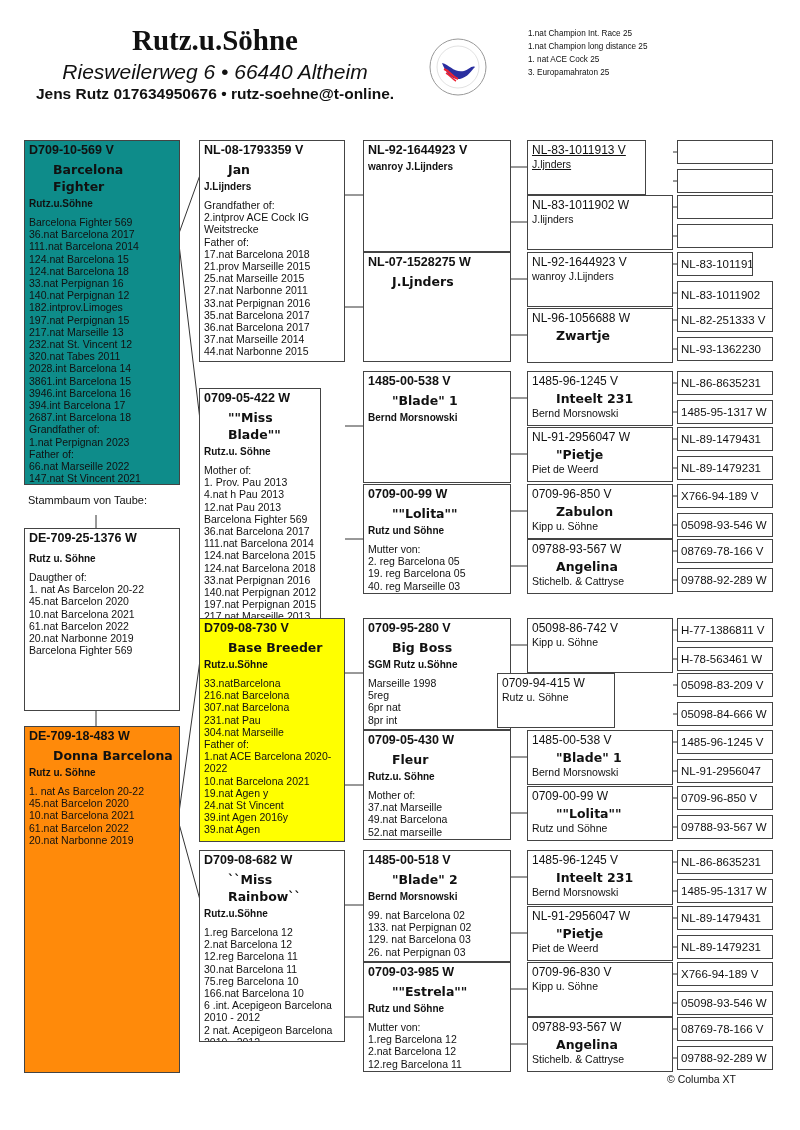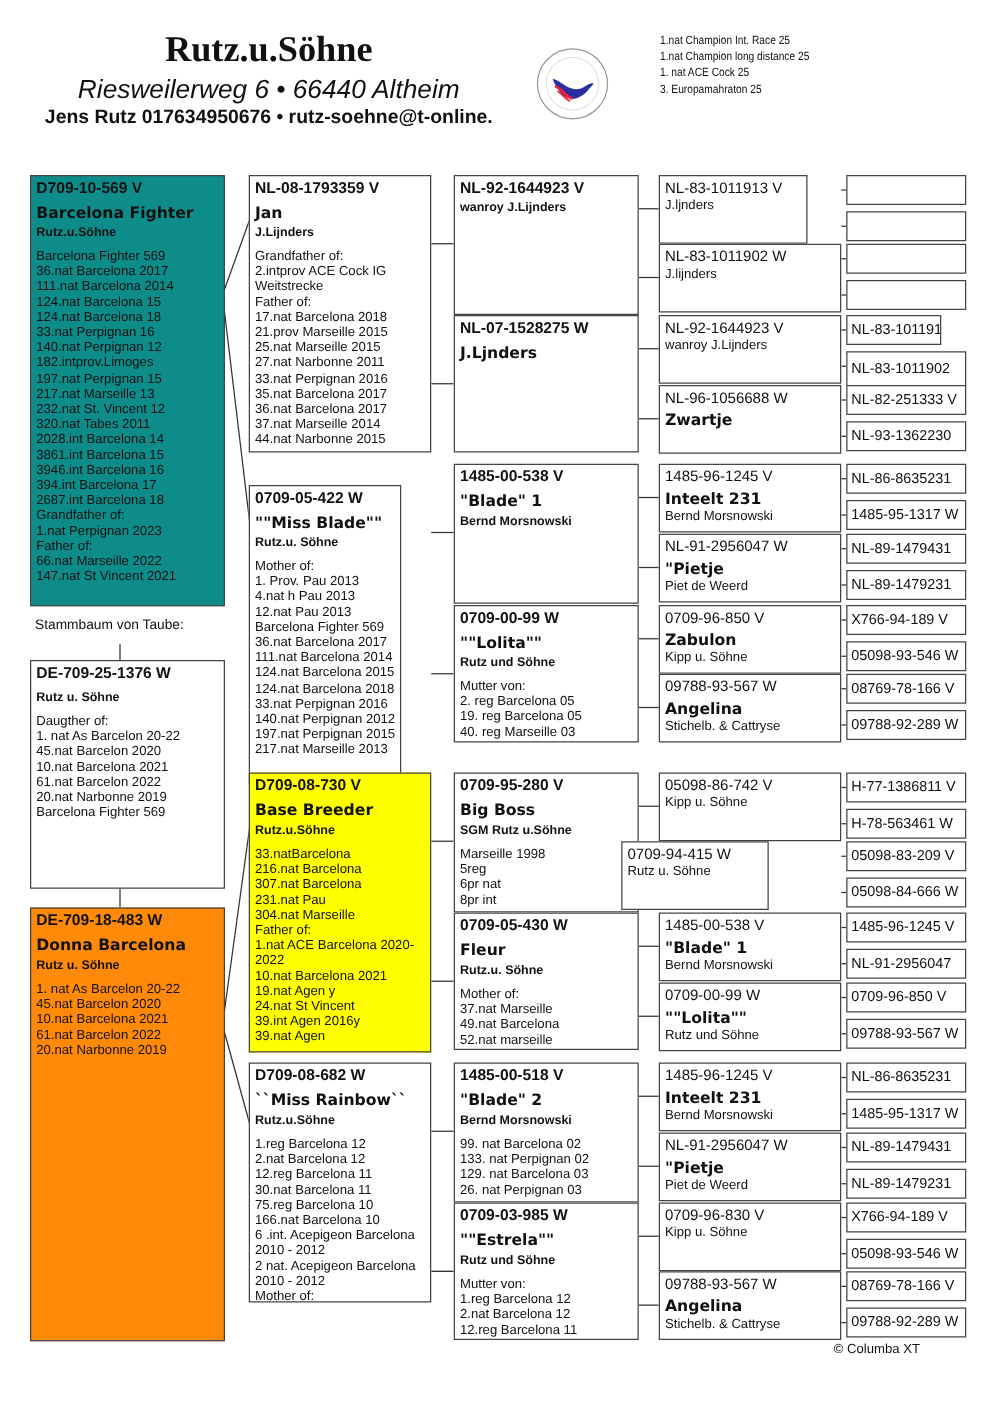--- a/index.html
+++ b/index.html
@@ -12,21 +12,21 @@
              font-family: "Liberation Serif", serif; font-weight: bold; font-size: 29px; }
   .h-addr { left: 0; width: 430px; top: 60px; text-align: center; font-style: italic; font-size: 21px; }
   .h-contact { left: 0; width: 430px; top: 85px; text-align: center; font-weight: bold; font-size: 15.5px; }
   .logo { left: 428px; top: 37px; width: 60px; height: 60px; }
   .awards { left: 528px; top: 26px; font-size: 9.5px; line-height: 13px; transform: scaleX(0.86); transform-origin: left top; }
 
   
   .box { position: absolute; border: 1.5px solid #444; box-sizing: border-box; overflow: hidden;
          padding: 2px 4px; background: #fff; }
   .ring { font-weight: bold; font-size: 12.5px; line-height: 15px; }
-  .name { font-family: "DejaVu Sans", sans-serif; font-weight: bold; font-size: 12.5px; line-height: 17px; margin-top: 3px; }
+  .name { font-family: "DejaVu Sans", sans-serif; font-weight: bold; font-size: 12.5px; line-height: 17px; margin-top: 3px; margin-left: 24px; }
   .owner { font-weight: bold; font-size: 10px; line-height: 13px; margin-top: 2px; }
   .notes { font-size: 10.5px; line-height: 12.2px; margin-top: 6px; }
   .notes div { white-space: nowrap; }
   .teal { background: #0e8c8a; }
   .yellow { background: #ffff00; }
   .orange { background: #ff8a0a; }
 
   .g3 .ring { font-weight: normal; font-size: 12px; }
   .g3 .name { margin-top: 2px; font-size: 12.5px; line-height: 16px; }
   .g3 .owner { font-weight: normal; font-size: 10.5px; margin-top: 0px; }
@@ -332,21 +332,21 @@
       <div class="owner">Rutz und Söhne</div>
       <div class="notes">
         <div>Mutter von:</div>
         <div>1.reg Barcelona 12</div>
         <div>2.nat Barcelona 12</div>
         <div>12.reg Barcelona 11</div>
       </div>
     </div>
   </div>
 <div id="gen4-wrap">
-    <div class="box g3" style="left: 527px; top: 140px; width: 119px; height: 55px;">
+    <div class="box g3" style="left: 527px; top: 140px; width: 119px; height: 55px; text-decoration: underline;">
       <div class="ring">NL-83-1011913 V</div>
       <div class="owner">J.ljnders</div>
     </div>
     <div class="box g3" style="left: 527px; top: 195px; width: 146px; height: 55px;">
       <div class="ring">NL-83-1011902 W</div>
       <div class="owner">J.lijnders</div>
     </div>
     <div class="box g3" style="left: 527px; top: 252px; width: 146px; height: 55px;">
       <div class="ring">NL-92-1644923 V</div>
       <div class="owner">wanroy J.Lijnders</div>

